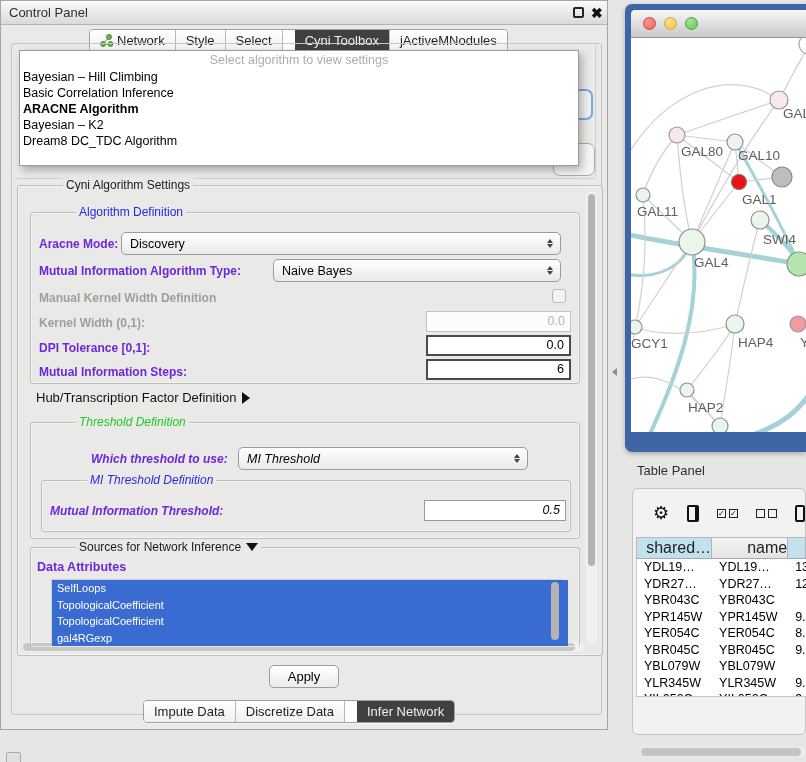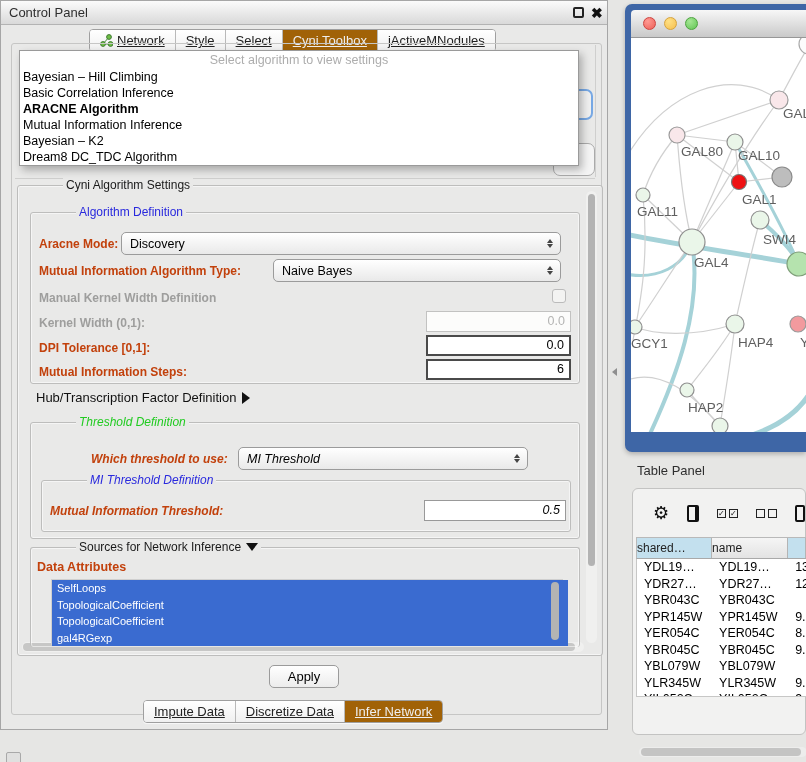--- a/index.html
+++ b/index.html
@@ -30,24 +30,23 @@
   .tabstrip {
     left:88px; top:28px; height:23px; display:flex;
     border:1px solid #9f9f9f; border-radius:4px; overflow:hidden;
     background:#fdfdfd; box-shadow:0 1px 1px rgba(255,255,255,.7);
   }
   .tab {
     display:flex; align-items:center; justify-content:center; gap:4px;
     font-size:13px; color:#222; border-right:1px solid #b9b9b9;
     padding:0 10px; background:linear-gradient(#ffffff,#f0f0f0);
     white-space:nowrap;
-    text-decoration:underline;
   }
   .tab:last-child { border-right:none; }
-  .tab.selected { background:#a16207; color:#efefef; }
+  .tab.selected { background:#404040; color:#efefef;margin-left:12px; }
   .bottom-tabstrip { left:142px; top:699px; height:23px; }
 
   
   .outer-box { left:10px; top:42px; width:591px; height:672px; border:1px solid #c6c6c5; border-radius:3px; }
   .frag-line { background:#cfcfce; }
   .frag-spin { left:566px; top:88px; width:26px; height:31px; border:2px solid #77a8e4; border-radius:7px; background:#f0f0f0; }
   .frag-box2 { left:552px; top:142px; width:42px; height:33px; border:1px solid #aaa; border-radius:7px; background:#f4f4f4; }
 
   
   .dropdown {
@@ -69,21 +68,21 @@
   .t-blue { color:#2929dd; } .t-green { color:#21cb21; }
 
   .settings { left:16px; top:184px; width:586px; height:471px; }
 
   
   .vsb-track { right:5px; top:5px; width:11px; height:452px; background:#f0f0ef; border-radius:6px; }
   .vsb-thumb { position:absolute; left:2px; top:3px; width:7px; height:372px; background:#b3b3b3; border-radius:4px; }
   .hsb-track { left:4px; top:456px; width:562px; height:10px; background:#f0f0ef; border-radius:5px; }
   .hsb-thumb { position:absolute; left:1px; top:1px; width:552px; height:8px; background:#c7c7c6; border-radius:4px; }
 
-  label.b { font-weight:bold; font-size:12px; color:#c2410c; }
+  label.b { font-weight:bold; font-size:12px; color:#6d28d9; }
   label.dis { font-weight:bold; font-size:12px; color:#9e9e9d; }
 
   .combo {
     background:linear-gradient(#ffffff,#e9e9e9);
     border:1px solid #9b9b9b; border-radius:5px;
     display:flex; align-items:center; font-size:12.5px; color:#000;
     padding-left:8px; position:absolute; height:23px;
   }
   .combo .spin { margin-left:auto; margin-right:7px; display:flex; flex-direction:column; gap:1px; align-items:center; }
   .combo .spin i { width:0; height:0; border-left:3.5px solid transparent; border-right:3.5px solid transparent; }
@@ -138,21 +137,21 @@
   .tp-toolbar { position:absolute; left:0; top:10px; width:100%; height:28px; display:flex; align-items:center; gap:18px; padding-left:20px; }
   .icon-gear { font-size:18px; color:#111; line-height:20px; }
   .icon-cols { width:17px; height:17px; border:2px solid #111; border-radius:2px; position:relative; }
   .icon-cols::after { content:""; position:absolute; left:6px; top:0; width:2px; height:13px; background:#111; }
   .cb-pair { display:flex; gap:3px; }
   .mini-cb { width:9px; height:9px; border:1.5px solid #222; font-size:8px; line-height:7px; text-align:center; color:#111; }
   .icon-doc { width:14px; height:17px; border:2px solid #111; border-radius:2px; }
 
   .tp-table { position:absolute; left:3px; top:48px; width:171px; }
   .tp-head { display:flex; height:22px; border:1px solid #b9b9b9; border-bottom:1px solid #a9a9a9; }
-  .tp-head div { font-size:12px; text-align:left; line-height:20px; color:#222; border-right:1px solid #b4b4b4; overflow:hidden; white-space:nowrap; }
+  .tp-head div { font-size:16px; text-align:right; line-height:20px; color:#222; border-right:1px solid #b4b4b4; overflow:hidden; white-space:nowrap; }
   .th-blue { background:#c3e0ee; }
   .th-gray { background:linear-gradient(#f5f5f5,#e3e3e3); }
   .tp-rows { background:#fff; border:1px solid #c7c7c6; border-top:none; height:138px; overflow:hidden; }
   .tp-row { display:flex; height:16.5px; line-height:16.5px; font-size:12.5px; color:#000; }
   .tp-row div { padding-left:7px; overflow:hidden; white-space:nowrap; }
   .tp-hsb { position:absolute; left:3px; top:210px; width:168px; height:10px; background:#ededec; border-radius:5px; }
   .tp-hsb i { position:absolute; left:2px; top:1px; width:160px; height:8px; background:#c4c4c3; border-radius:4px; display:block; }
 
   .divider-grip { left:612px; top:368px; width:0; height:0; border-top:4px solid transparent; border-bottom:4px solid transparent; border-right:5px solid #8f8f8f; }
   .corner-frag { left:6px; top:752px; width:15px; height:12px; background:#e0e0df; border:1px solid #a9a9a9; border-radius:2px; }
@@ -203,21 +202,20 @@
   <div class="abs frag-box2"></div>
   <div class="abs frag-line" style="left:14px;top:177px;width:580px;height:1px;"></div>
   <div class="abs frag-line" style="left:594px;top:44px;width:1px;height:132px;"></div>
 
   <div class="abs dropdown">
     <div class="dd-prompt">Select algorithm to view settings</div>
     <div id="dd-items">
         <div class="dd-item">Bayesian – Hill Climbing</div>
         <div class="dd-item">Basic Correlation Inference</div>
         <div class="dd-item bold">ARACNE Algorithm</div>
-        <div class="dd-item">Mutual Information Inference</div>
         <div class="dd-item">Bayesian – K2</div>
         <div class="dd-item">Dream8 DC_TDC Algorithm</div>
       </div>
   </div>
 
   <div class="abs groupbox settings">
     <span class="gb-title">Cyni Algorithm Settings</span>
 
     <div class="vsb-track abs" style="position:absolute;">
         <span class="vsb-thumb"></span>

